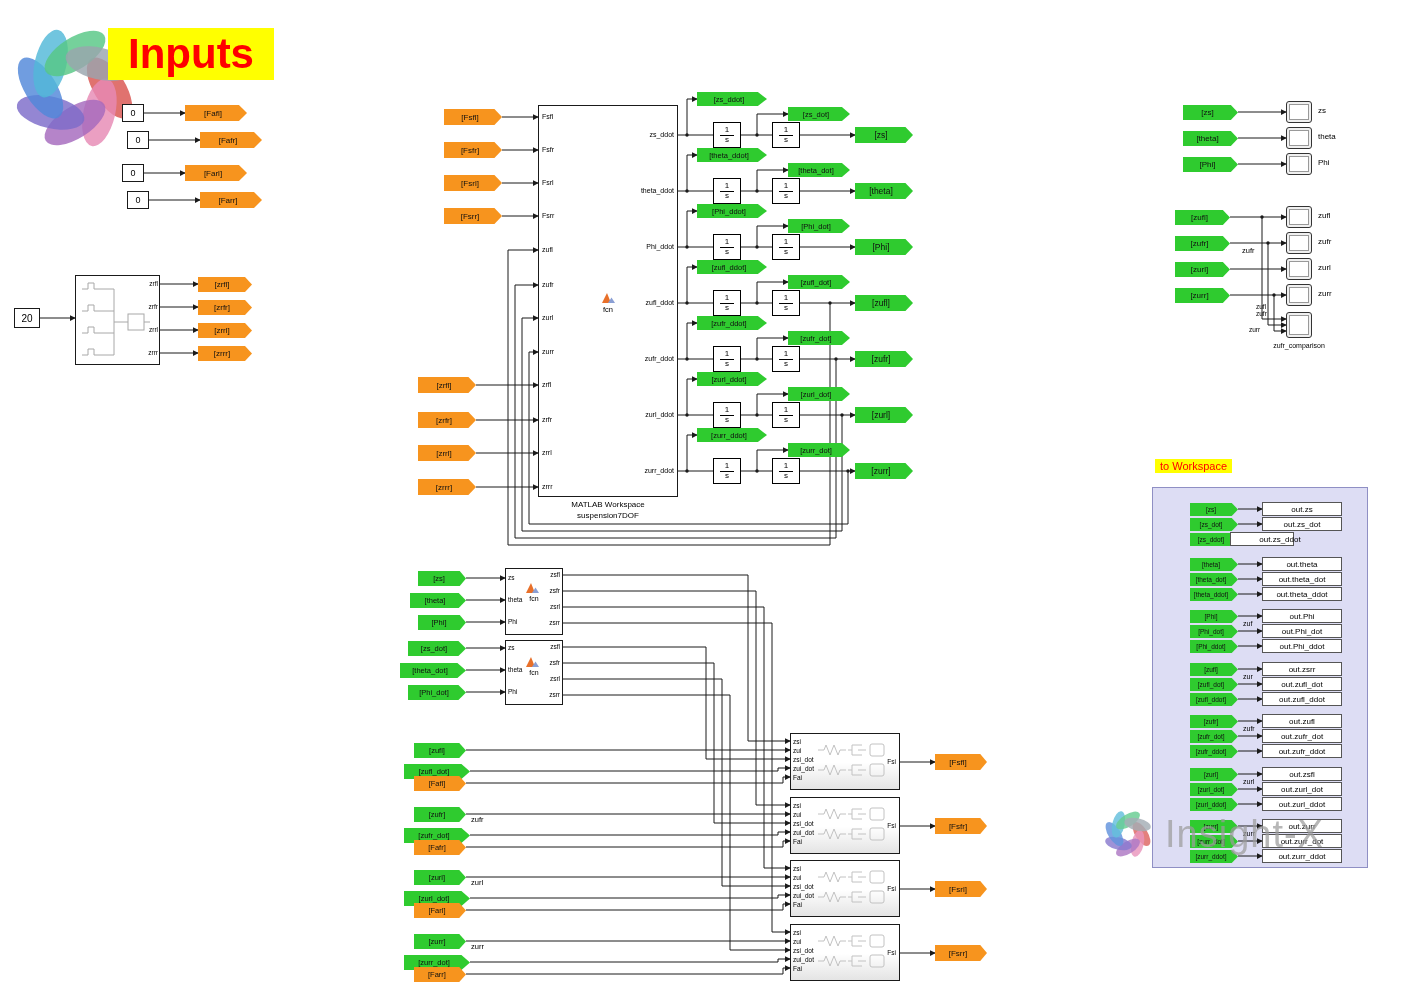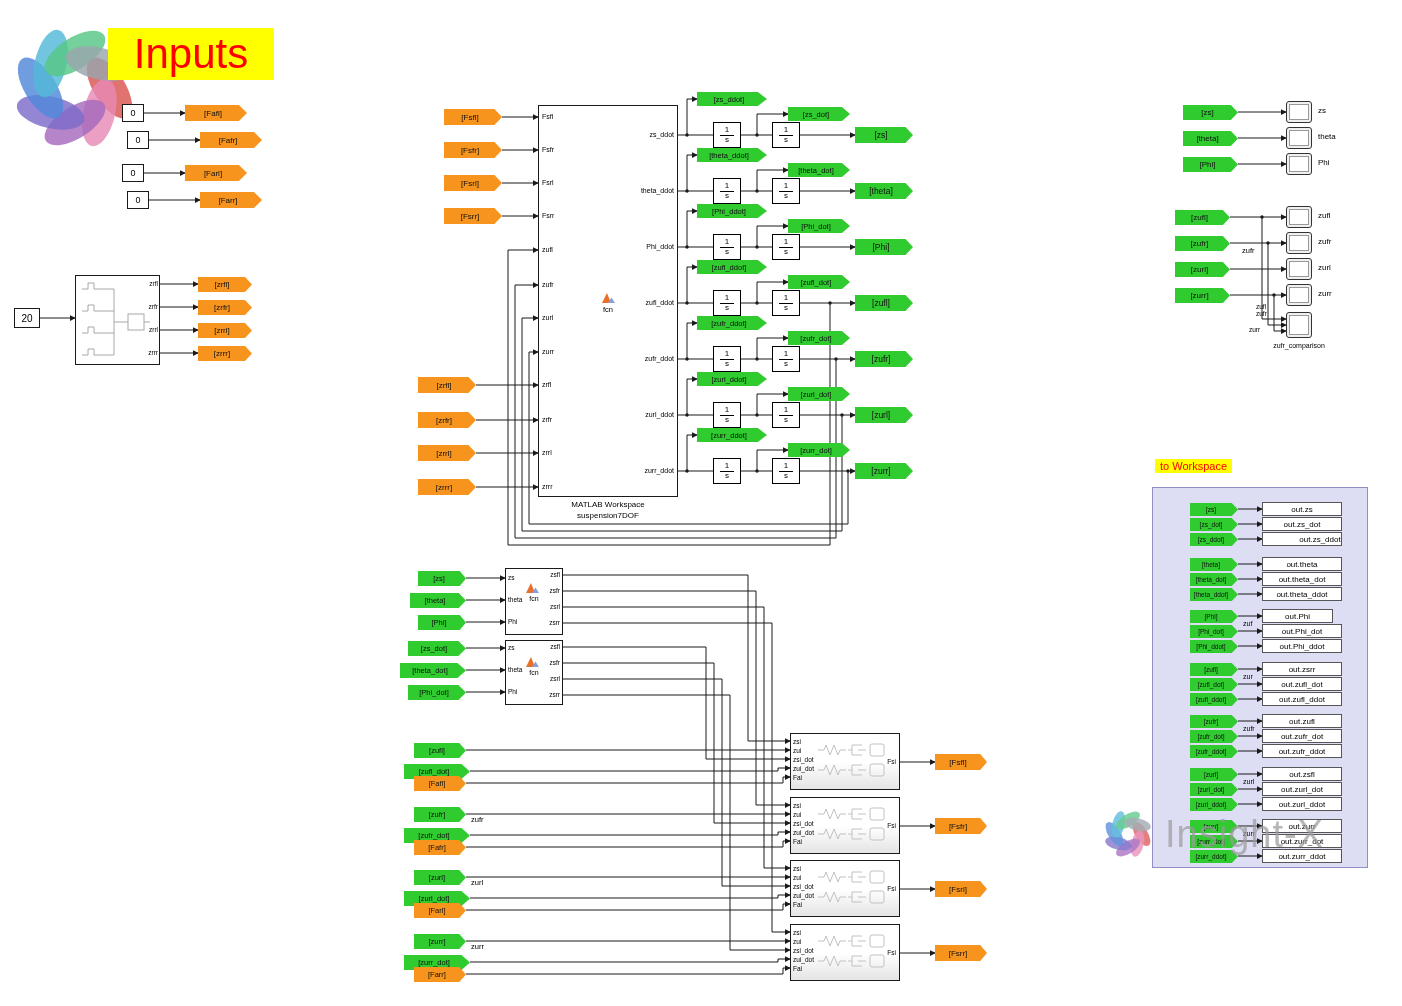--- a/index.html
+++ b/index.html
@@ -8,21 +8,21 @@
   #ws-box{position:absolute;left:1152px;top:487px;width:216px;height:381px;background:var(--ws-bg,#ddddf4);border:1px solid var(--ws-border,#8f8fc4);z-index:0}
   #wires{position:absolute;left:0;top:0;z-index:1}
   #wires polyline{fill:none;stroke:#1a1a1a;stroke-width:1}
   #wires circle{fill:#1a1a1a}
   .block{position:absolute;background:#fff;border:1px solid #1a1a1a;z-index:2}
   .forceblock{background:linear-gradient(180deg,#ffffff 52%,#e4e4e4)}
   .constblock{position:absolute;z-index:2;background:#fff;border:1px solid #1a1a1a;display:flex;align-items:center;justify-content:center;font-size:9px}
   .tag{position:absolute;z-index:3;display:flex;align-items:center;justify-content:center;color:#101010;clip-path:polygon(0 0,87% 0,100% 50%,87% 100%,0 100%);padding-right:6px;white-space:nowrap;overflow:hidden}
   .tag.orange{background:var(--tag-orange,#f7941e)}
   .tag.green{background:var(--tag-green,#2fcb2f)}
-  .title{position:absolute;z-index:4;display:flex;align-items:center;justify-content:center;font-weight:normal;background:var(--title-bg,#ff0);color:var(--title-text,#f00)}
+  .title{position:absolute;z-index:4;display:flex;align-items:center;justify-content:center;font-weight:bold;background:var(--title-bg,#ff0);color:var(--title-text,#f00)}
   #title-inputs{left:108px;top:28px;width:166px;height:52px;font-size:42px}
   #title-outputs{left:1178px;top:24px;width:212px;height:54px;font-size:44px}
   #ws-title{position:absolute;left:1155px;top:459px;z-index:4;background:var(--title-bg,#ff0);color:var(--title-text,#f00);font-size:11px;padding:1px 5px}
   .portlabel,.wirelabel{position:absolute;z-index:3;color:#000;white-space:nowrap;line-height:1.1}
   .wsblock{position:absolute;z-index:3;background:#fff;border:1px solid #555;display:flex;align-items:center;justify-content:center;font-size:8px;white-space:nowrap}
   .scope{position:absolute;z-index:2;background:#f0f0f0;border:1.5px solid #333;border-radius:3px}
   .scope::after{content:"";position:absolute;inset:2px;background:#fff;border:1px solid #999}
   .intblock{position:absolute;z-index:2;width:28px;height:26px;background:#fff;border:1px solid #000;display:flex;flex-direction:column;align-items:center;justify-content:center;font-size:8px;line-height:1.05}
   .intblock .num{padding:0 5px}
   .intblock .den{border-top:1px solid #000;padding:0 5px}
@@ -398,29 +398,29 @@
     <div class="scope" style="left: 1286px; top: 312px; width: 26px; height: 26px;"></div>
     <div class="wirelabel" style="left: 1252px; top: 342px; font-size: 7px; width: 94px; text-align: center;">zufr_comparison</div>
     <div class="wirelabel" style="left: 1256px; top: 303px; font-size: 6.5px;">zufl</div>
     <div class="wirelabel" style="left: 1256px; top: 310px; font-size: 6.5px;">zufr</div>
     <div class="wirelabel" style="left: 1249px; top: 326px; font-size: 6.5px;">zurr</div>
     <div class="tag green" style="left: 1190px; top: 503px; width: 48px; height: 13px; font-size: 6.5px;">[zs]</div>
     <div class="wsblock" style="left: 1262px; top: 502px; width: 80px; height: 14px;">out.zs</div>
     <div class="tag green" style="left: 1190px; top: 518px; width: 48px; height: 13px; font-size: 6.5px;">[zs_dot]</div>
     <div class="wsblock" style="left: 1262px; top: 517px; width: 80px; height: 14px;">out.zs_dot</div>
     <div class="tag green" style="left: 1190px; top: 533px; width: 48px; height: 13px; font-size: 6.5px;">[zs_ddot]</div>
-    <div class="wsblock" style="left: 1262px; top: 532px; width: 80px; height: 14px; padding-left: 36px;">out.zs_ddot</div>
+    <div class="wsblock" style="left: 1230px; top: 532px; width: 64px; height: 14px; padding-left: 36px;">out.zs_ddot</div>
     <div class="tag green" style="left: 1190px; top: 558px; width: 48px; height: 13px; font-size: 6.5px;">[theta]</div>
     <div class="wsblock" style="left: 1262px; top: 557px; width: 80px; height: 14px;">out.theta</div>
     <div class="tag green" style="left: 1190px; top: 573px; width: 48px; height: 13px; font-size: 6.5px;">[theta_dot]</div>
     <div class="wsblock" style="left: 1262px; top: 572px; width: 80px; height: 14px;">out.theta_dot</div>
     <div class="tag green" style="left: 1190px; top: 588px; width: 48px; height: 13px; font-size: 6.5px;">[theta_ddot]</div>
     <div class="wsblock" style="left: 1262px; top: 587px; width: 80px; height: 14px;">out.theta_ddot</div>
     <div class="tag green" style="left: 1190px; top: 610px; width: 48px; height: 13px; font-size: 6.5px;">[Phi]</div>
-    <div class="wsblock" style="left: 1262px; top: 609px; width: 71px; height: 14px;">out.Phi</div>
+    <div class="wsblock" style="left: 1262px; top: 609px; width: 80px; height: 14px;">out.Phi</div>
     <div class="tag green" style="left: 1190px; top: 625px; width: 48px; height: 13px; font-size: 6.5px;">[Phi_dot]</div>
     <div class="wsblock" style="left: 1262px; top: 624px; width: 80px; height: 14px;">out.Phi_dot</div>
     <div class="tag green" style="left: 1190px; top: 640px; width: 48px; height: 13px; font-size: 6.5px;">[Phi_ddot]</div>
     <div class="wsblock" style="left: 1262px; top: 639px; width: 80px; height: 14px;">out.Phi_ddot</div>
     <div class="wirelabel" style="left: 1243px; top: 620px; font-size: 7px;">zuf</div>
     <div class="tag green" style="left: 1190px; top: 663px; width: 48px; height: 13px; font-size: 6.5px;">[zufl]</div>
     <div class="wsblock" style="left: 1262px; top: 662px; width: 80px; height: 14px;">out.zsrr</div>
     <div class="tag green" style="left: 1190px; top: 678px; width: 48px; height: 13px; font-size: 6.5px;">[zufl_dot]</div>
     <div class="wsblock" style="left: 1262px; top: 677px; width: 80px; height: 14px;">out.zufl_dot</div>
     <div class="tag green" style="left: 1190px; top: 693px; width: 48px; height: 13px; font-size: 6.5px;">[zufl_ddot]</div>

